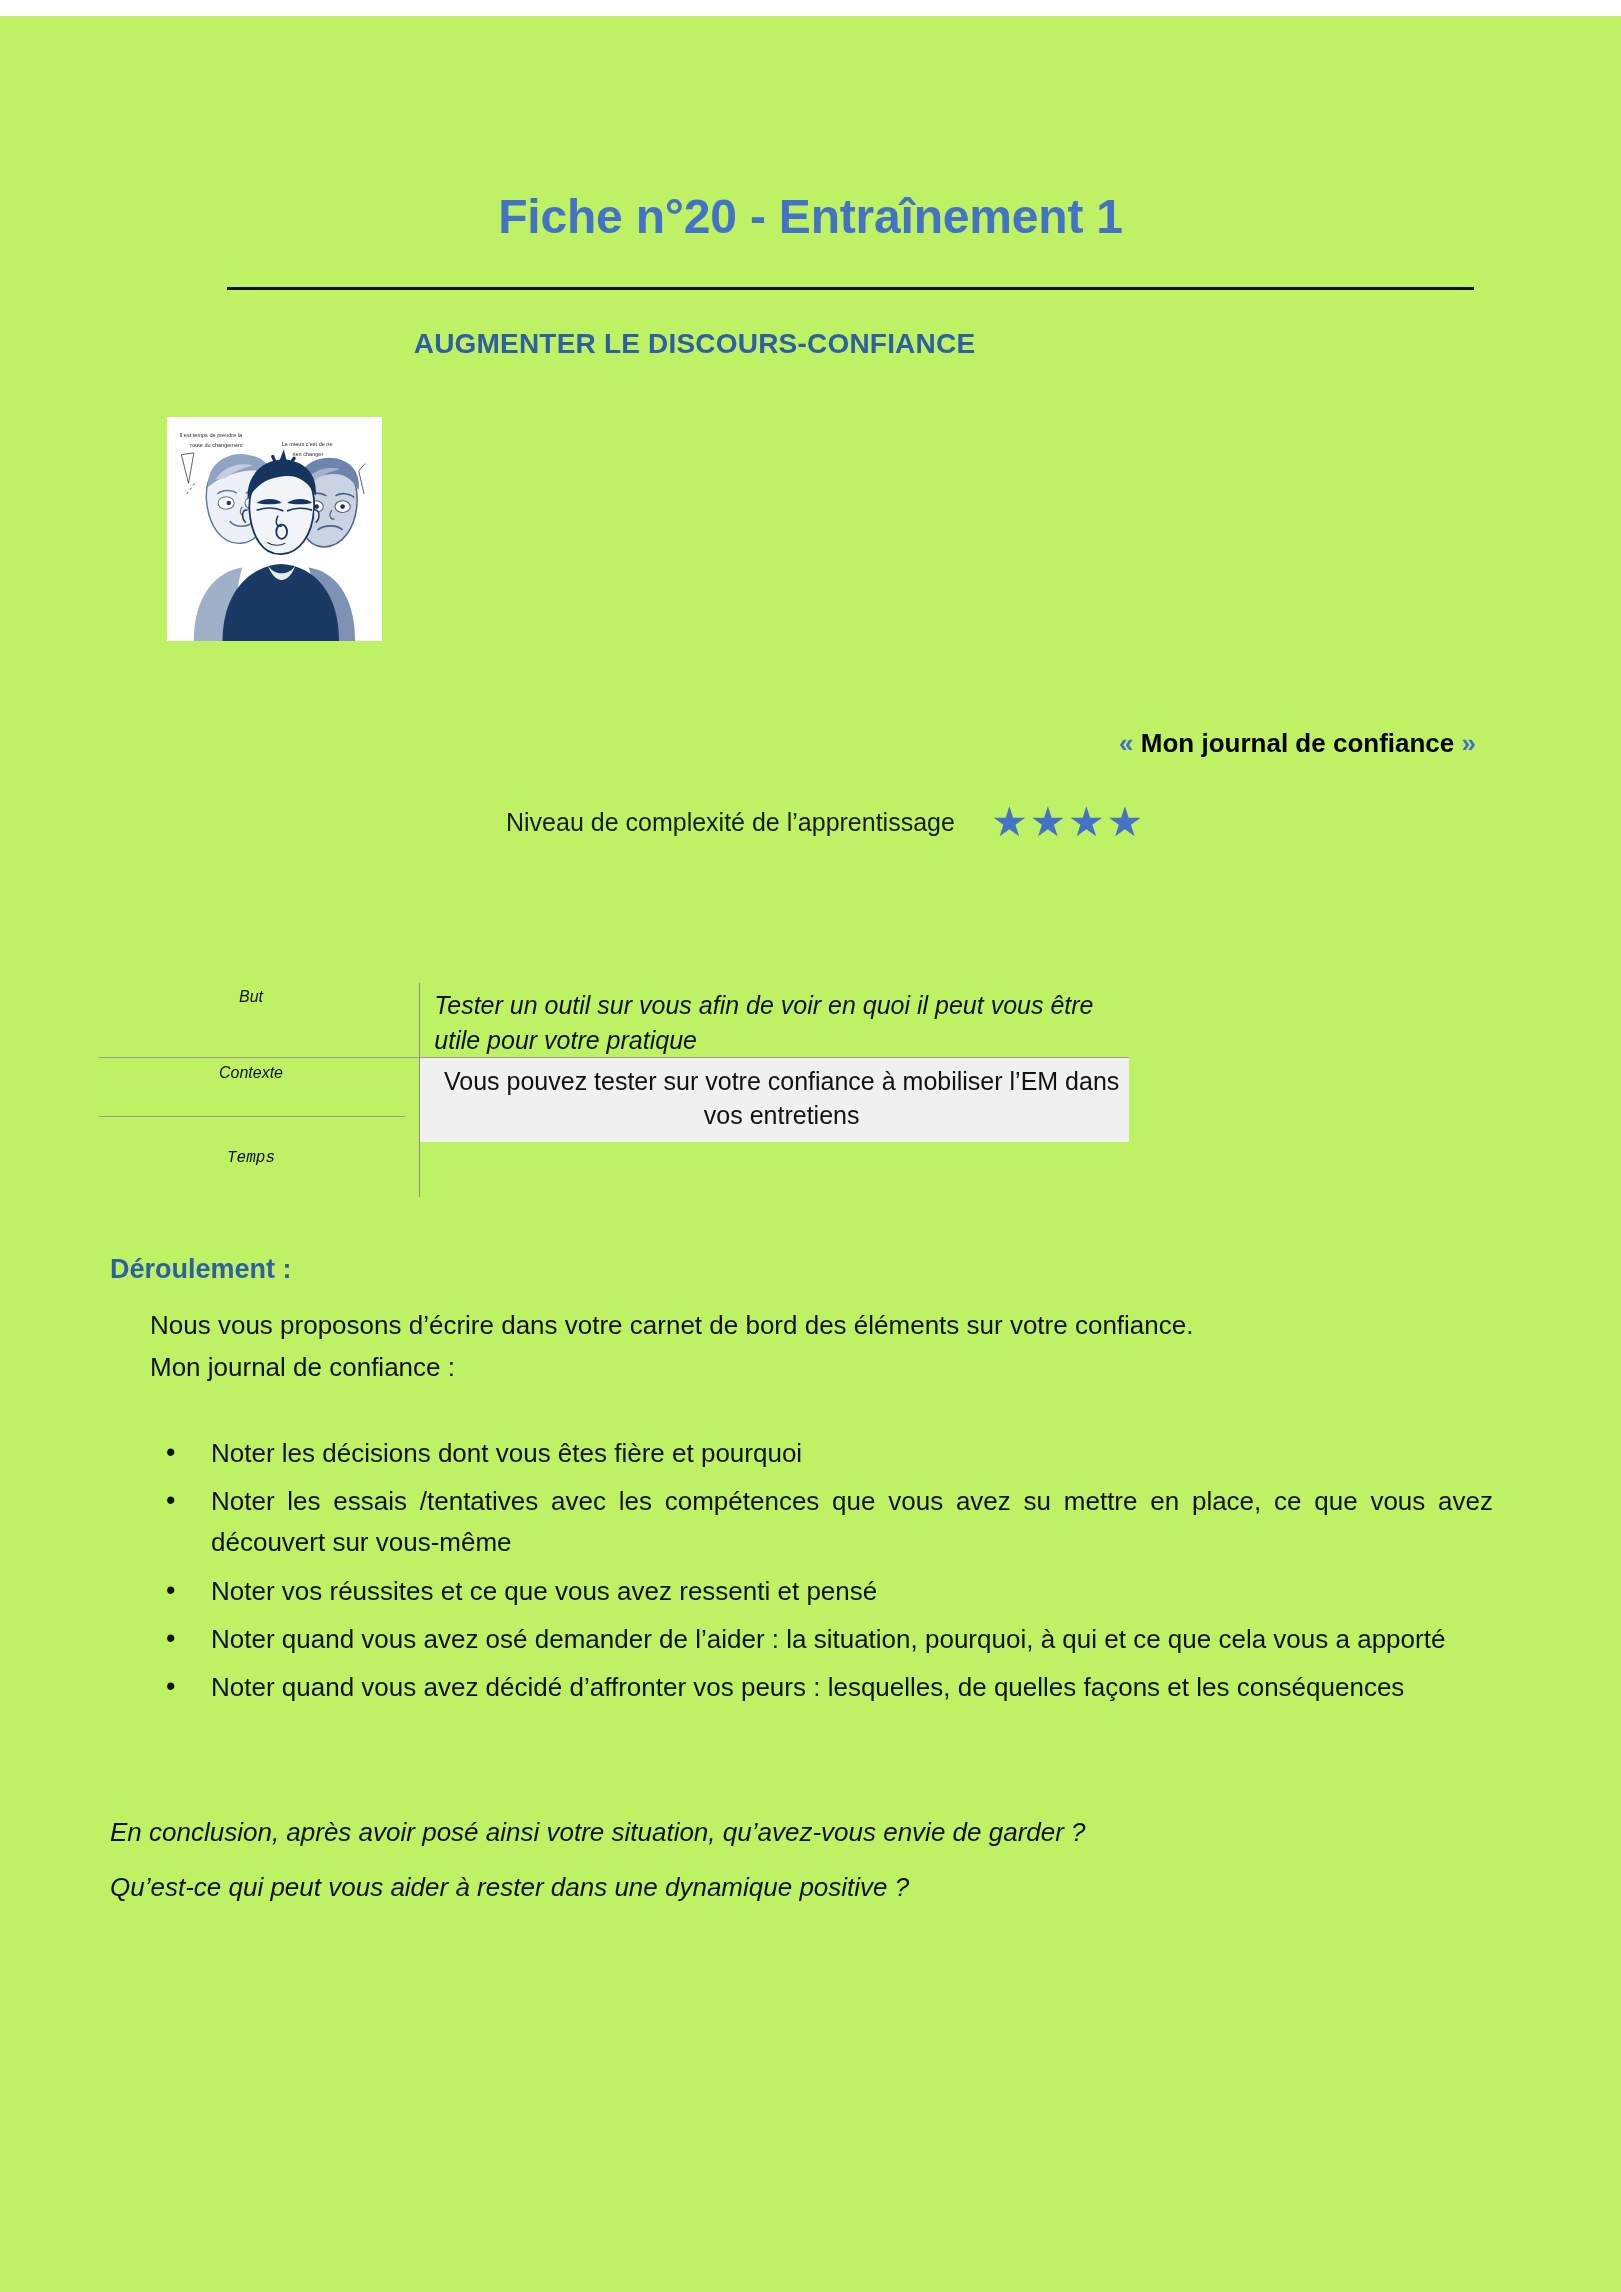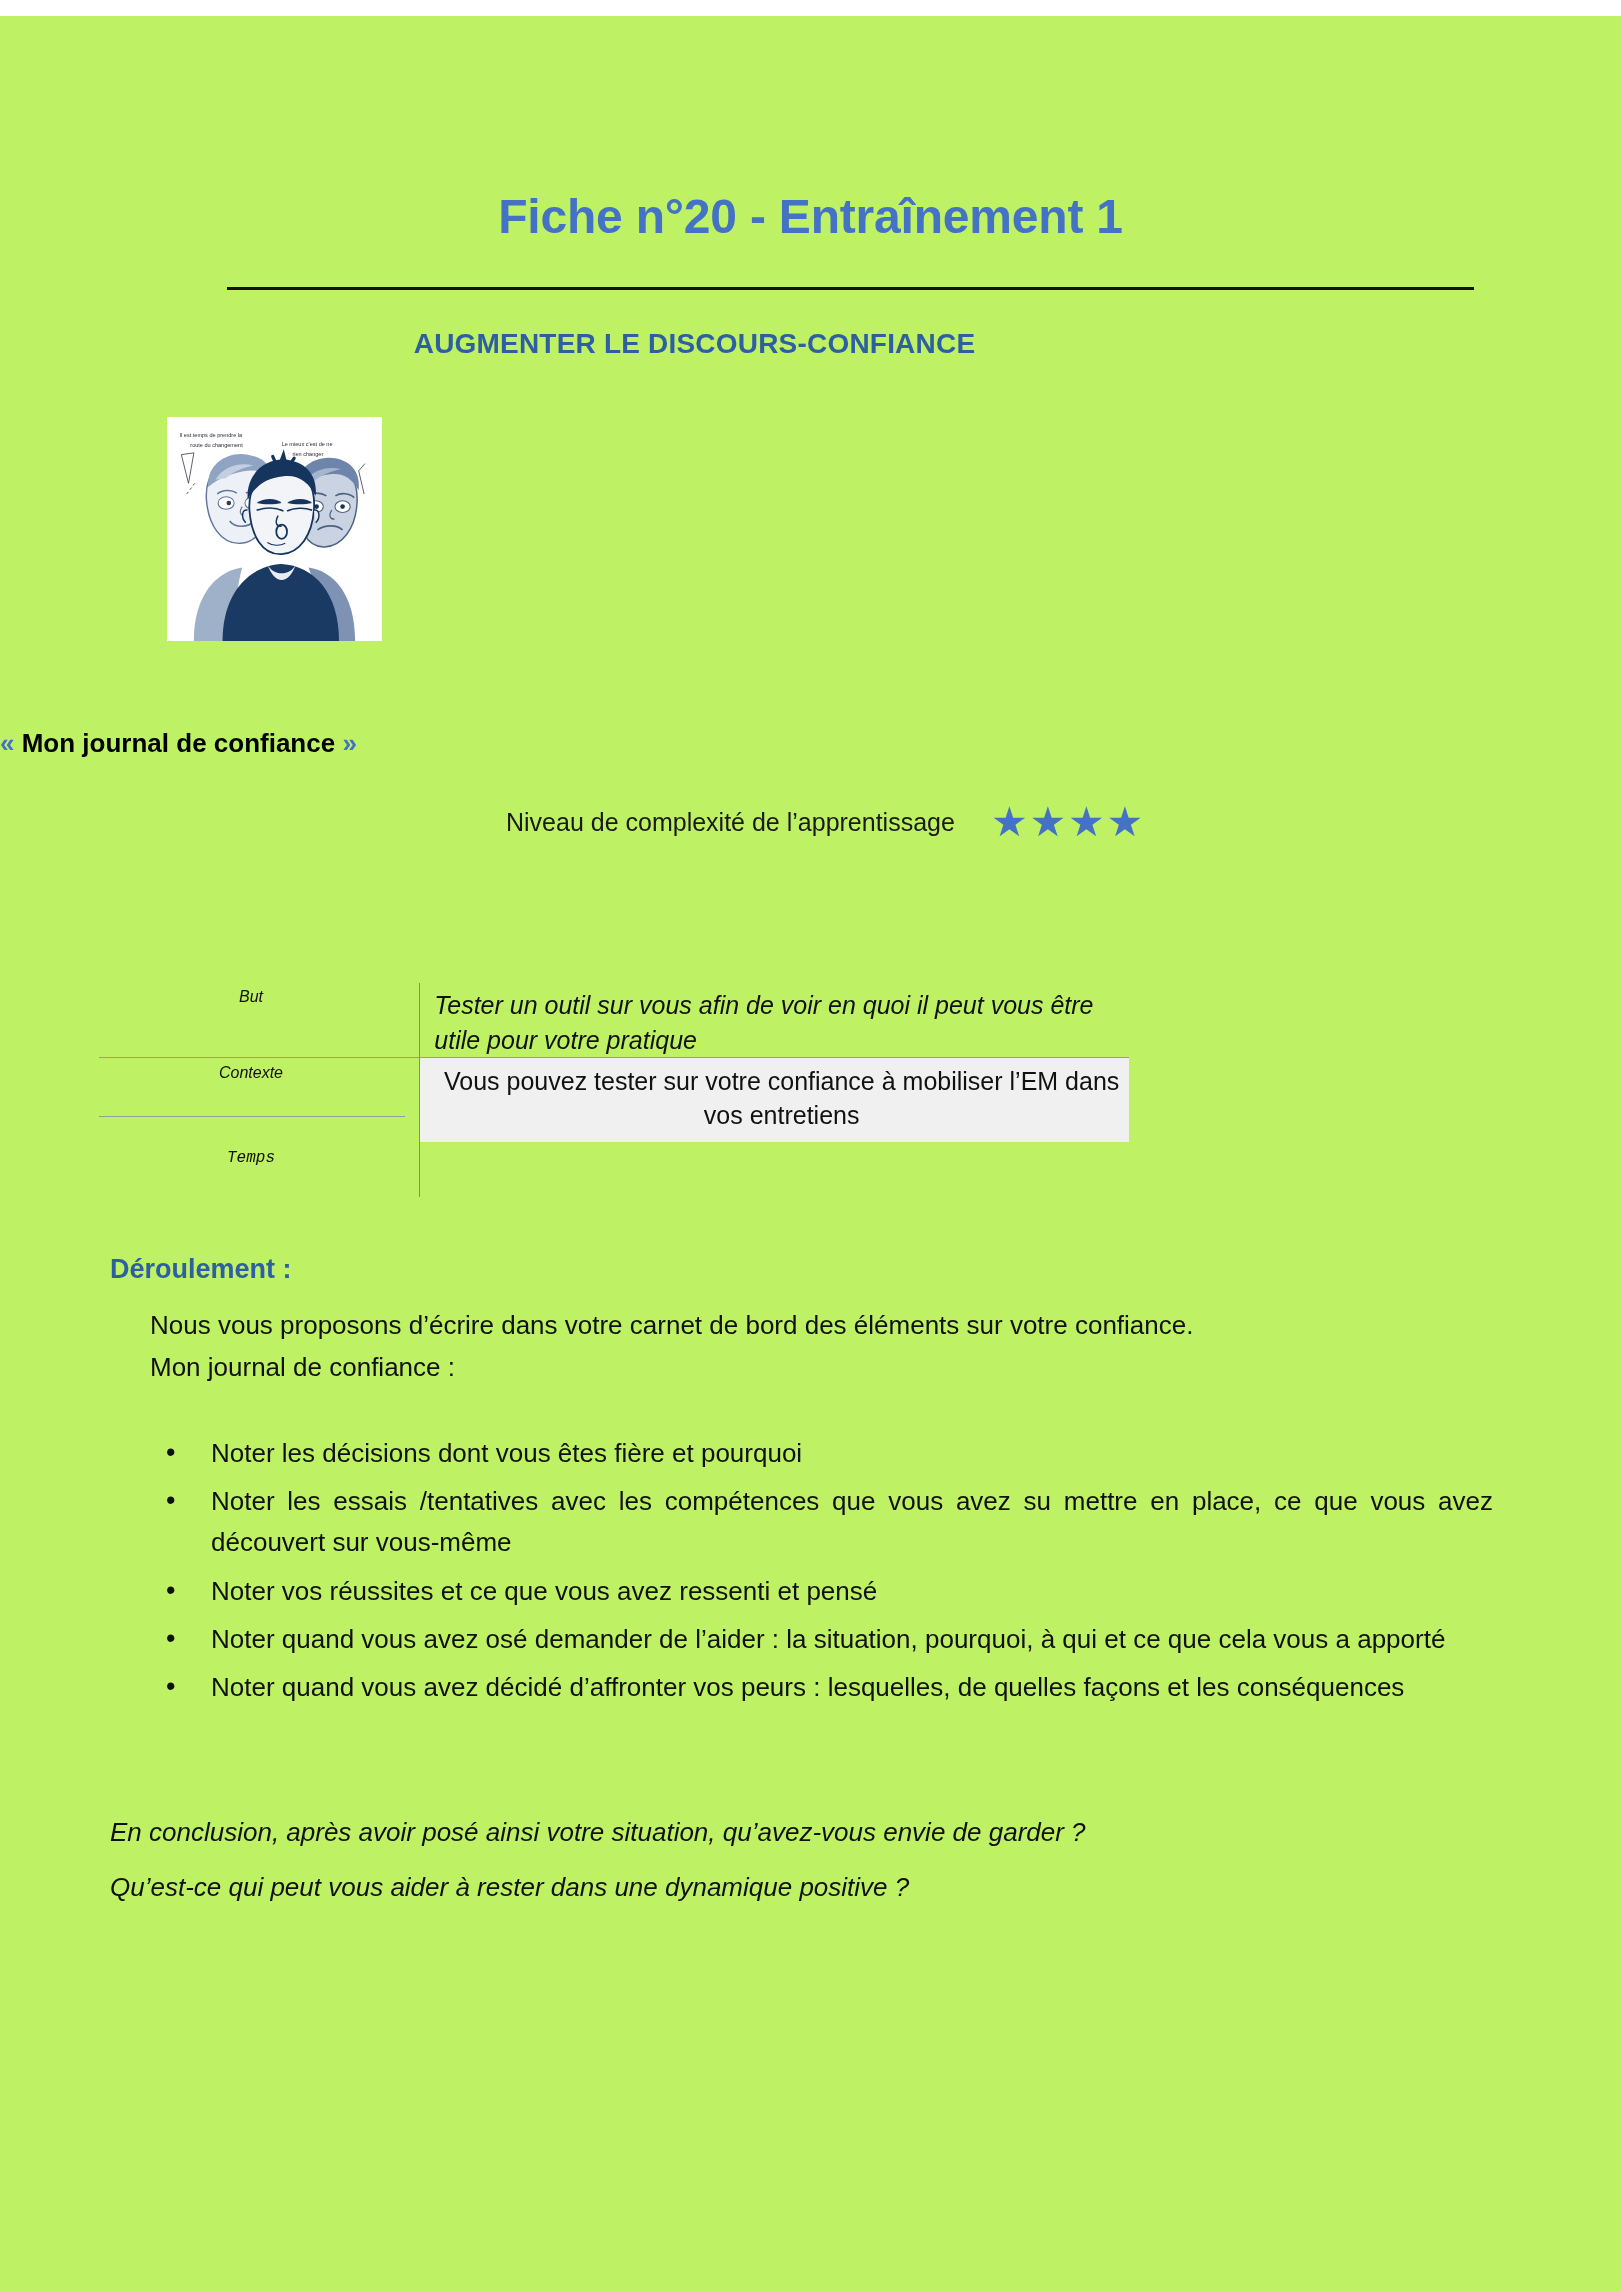--- a/index.html
+++ b/index.html
@@ -67,21 +67,21 @@
     height: 224px;
   }
   .illus svg { display: block; }
 
   
   .journal-title {
     position: absolute;
     left: 0;
     top: 712px;
     width: 1476px;
-    text-align: left;
+    text-align: right;
     font-size: 26px;
     font-weight: bold;
     color: #000000;
   }
   .journal-title .guill {
     color: #4472C4;
     font-weight: bold;
   }
   .level-row {
     position: absolute;

